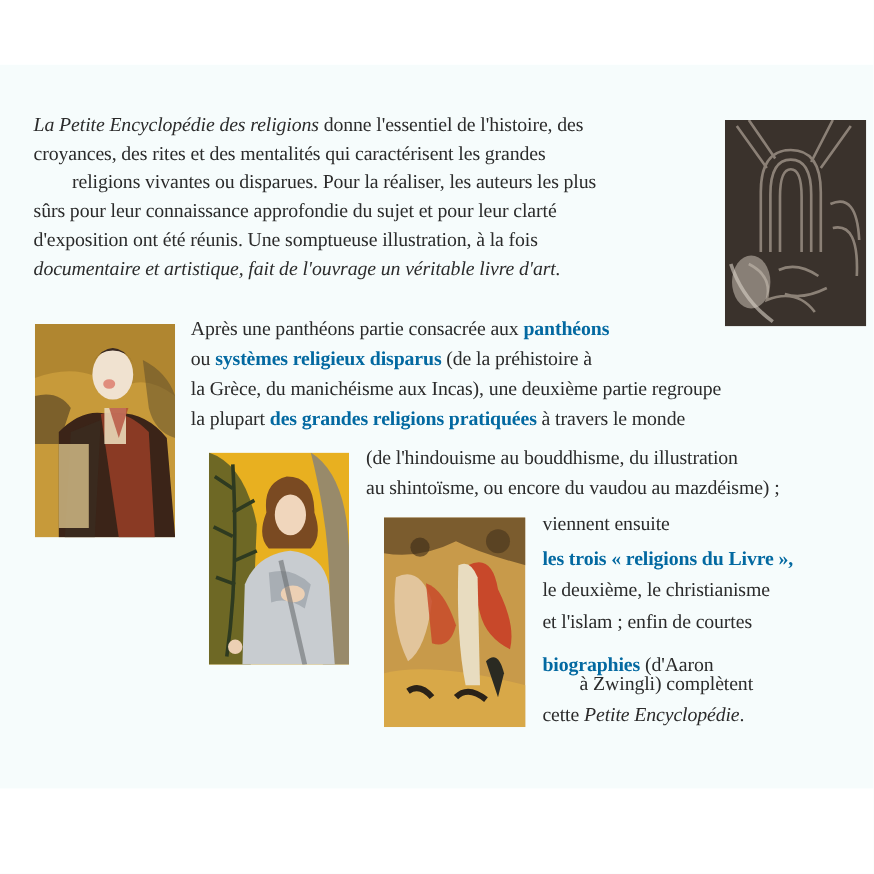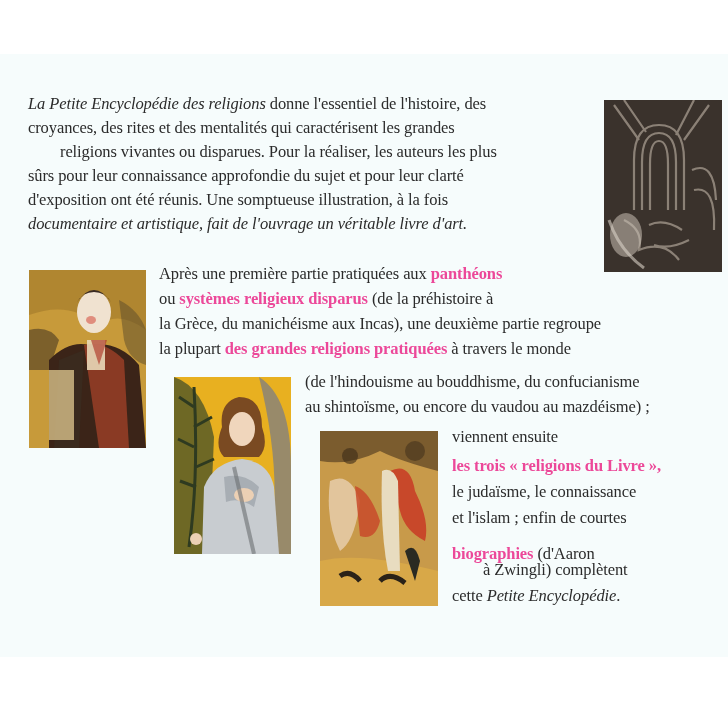--- a/index.html
+++ b/index.html
@@ -12,47 +12,47 @@
   .panel {
     position: absolute; left: 0; top: 54px; width: 728px; height: 603px;
     background: #f6fcfc;
   }
   .line {
     position: absolute; white-space: nowrap;
     font-size: 16.5px; line-height: 20px; color: #2b2b2b;
     letter-spacing: -0.1px;
   }
   .it { font-style: italic; }
-  .hl { color: #ec4899; font-weight: bold; }
+  .hl { color: #0369a1; font-weight: bold; }
   .img {
     position: absolute; overflow: hidden;
   }
   .img svg { display: block; width: 100%; height: 100%; }
 </style>
 </head>
 <body>
 
 <div class="panel"></div>
 
 <div class="line" style="left:28px; top:94px;"><span class="it">La Petite Encyclopédie des religions</span><span> donne l'essentiel de l'histoire, des</span></div>
 <div class="line" style="left:28px; top:118px;text-align:center;">croyances, des rites et des mentalités qui caractérisent les grandes</div>
 <div class="line" style="left:28px; top:142px;margin-left:32px;">religions vivantes ou disparues. Pour la réaliser, les auteurs les plus</div>
 <div class="line" style="left:28px; top:166px;">sûrs pour leur connaissance approfondie du sujet et pour leur clarté</div>
 <div class="line" style="left:28px; top:190px;">d'exposition ont été réunis. Une somptueuse illustration, à la fois</div>
 <div class="line" style="left:28px; top:214px;font-style:italic;">documentaire et artistique, fait de l'ouvrage un véritable livre d'art.</div>
 
-<div class="line" style="left:159px; top:264px;"><span>Après une première partie pratiquées aux </span><span class="hl">panthéons</span></div>
+<div class="line" style="left:159px; top:264px;"><span>Après une panthéons partie consacrée aux </span><span class="hl">panthéons</span></div>
 <div class="line" style="left:159px; top:289px;"><span>ou </span><span class="hl">systèmes religieux disparus</span><span> (de la préhistoire à</span></div>
 <div class="line" style="left:159px; top:314px;">la Grèce, du manichéisme aux Incas), une deuxième partie regroupe</div>
 <div class="line" style="left:159px; top:339px;"><span>la plupart </span><span class="hl">des grandes religions pratiquées</span><span> à travers le monde</span></div>
-<div class="line" style="left:305px; top:372px;">(de l'hindouisme au bouddhisme, du confucianisme</div>
+<div class="line" style="left:305px; top:372px;">(de l'hindouisme au bouddhisme, du illustration</div>
 <div class="line" style="left:305px; top:397px;">au shintoïsme, ou encore du vaudou au mazdéisme) ;</div>
 <div class="line" style="left:452px; top:427px;">viennent ensuite</div>
 <div class="line" style="left:452px; top:456px;"><span class="hl">les trois « religions du Livre »</span><span class="hl">,</span></div>
-<div class="line" style="left:452px; top:482px;">le judaïsme, le connaissance</div>
+<div class="line" style="left:452px; top:482px;">le deuxième, le christianisme</div>
 <div class="line" style="left:452px; top:508px;">et l'islam ; enfin de courtes</div>
 <div class="line" style="left:452px; top:544px;"><span class="hl">biographies</span><span> (d'Aaron</span></div>
 <div class="line" style="left:452px; top:560px;margin-left:31px;">à Zwingli) complètent</div>
 <div class="line" style="left:452px; top:586px;"><span>cette </span><span class="it">Petite Encyclopédie</span><span>.</span></div>
 
 <div class="img" style="left:604px; top:100px; width:118px; height:172px;">
   <svg viewBox="0 0 118 172" preserveAspectRatio="none">
     <rect width="118" height="172" fill="#3a322c"></rect>
     <g fill="none" stroke="#9a8f84" stroke-width="2.2" opacity="0.85">
       <path d="M30 110 V60 Q30 25 55 25 Q80 25 80 60 V110"></path>

